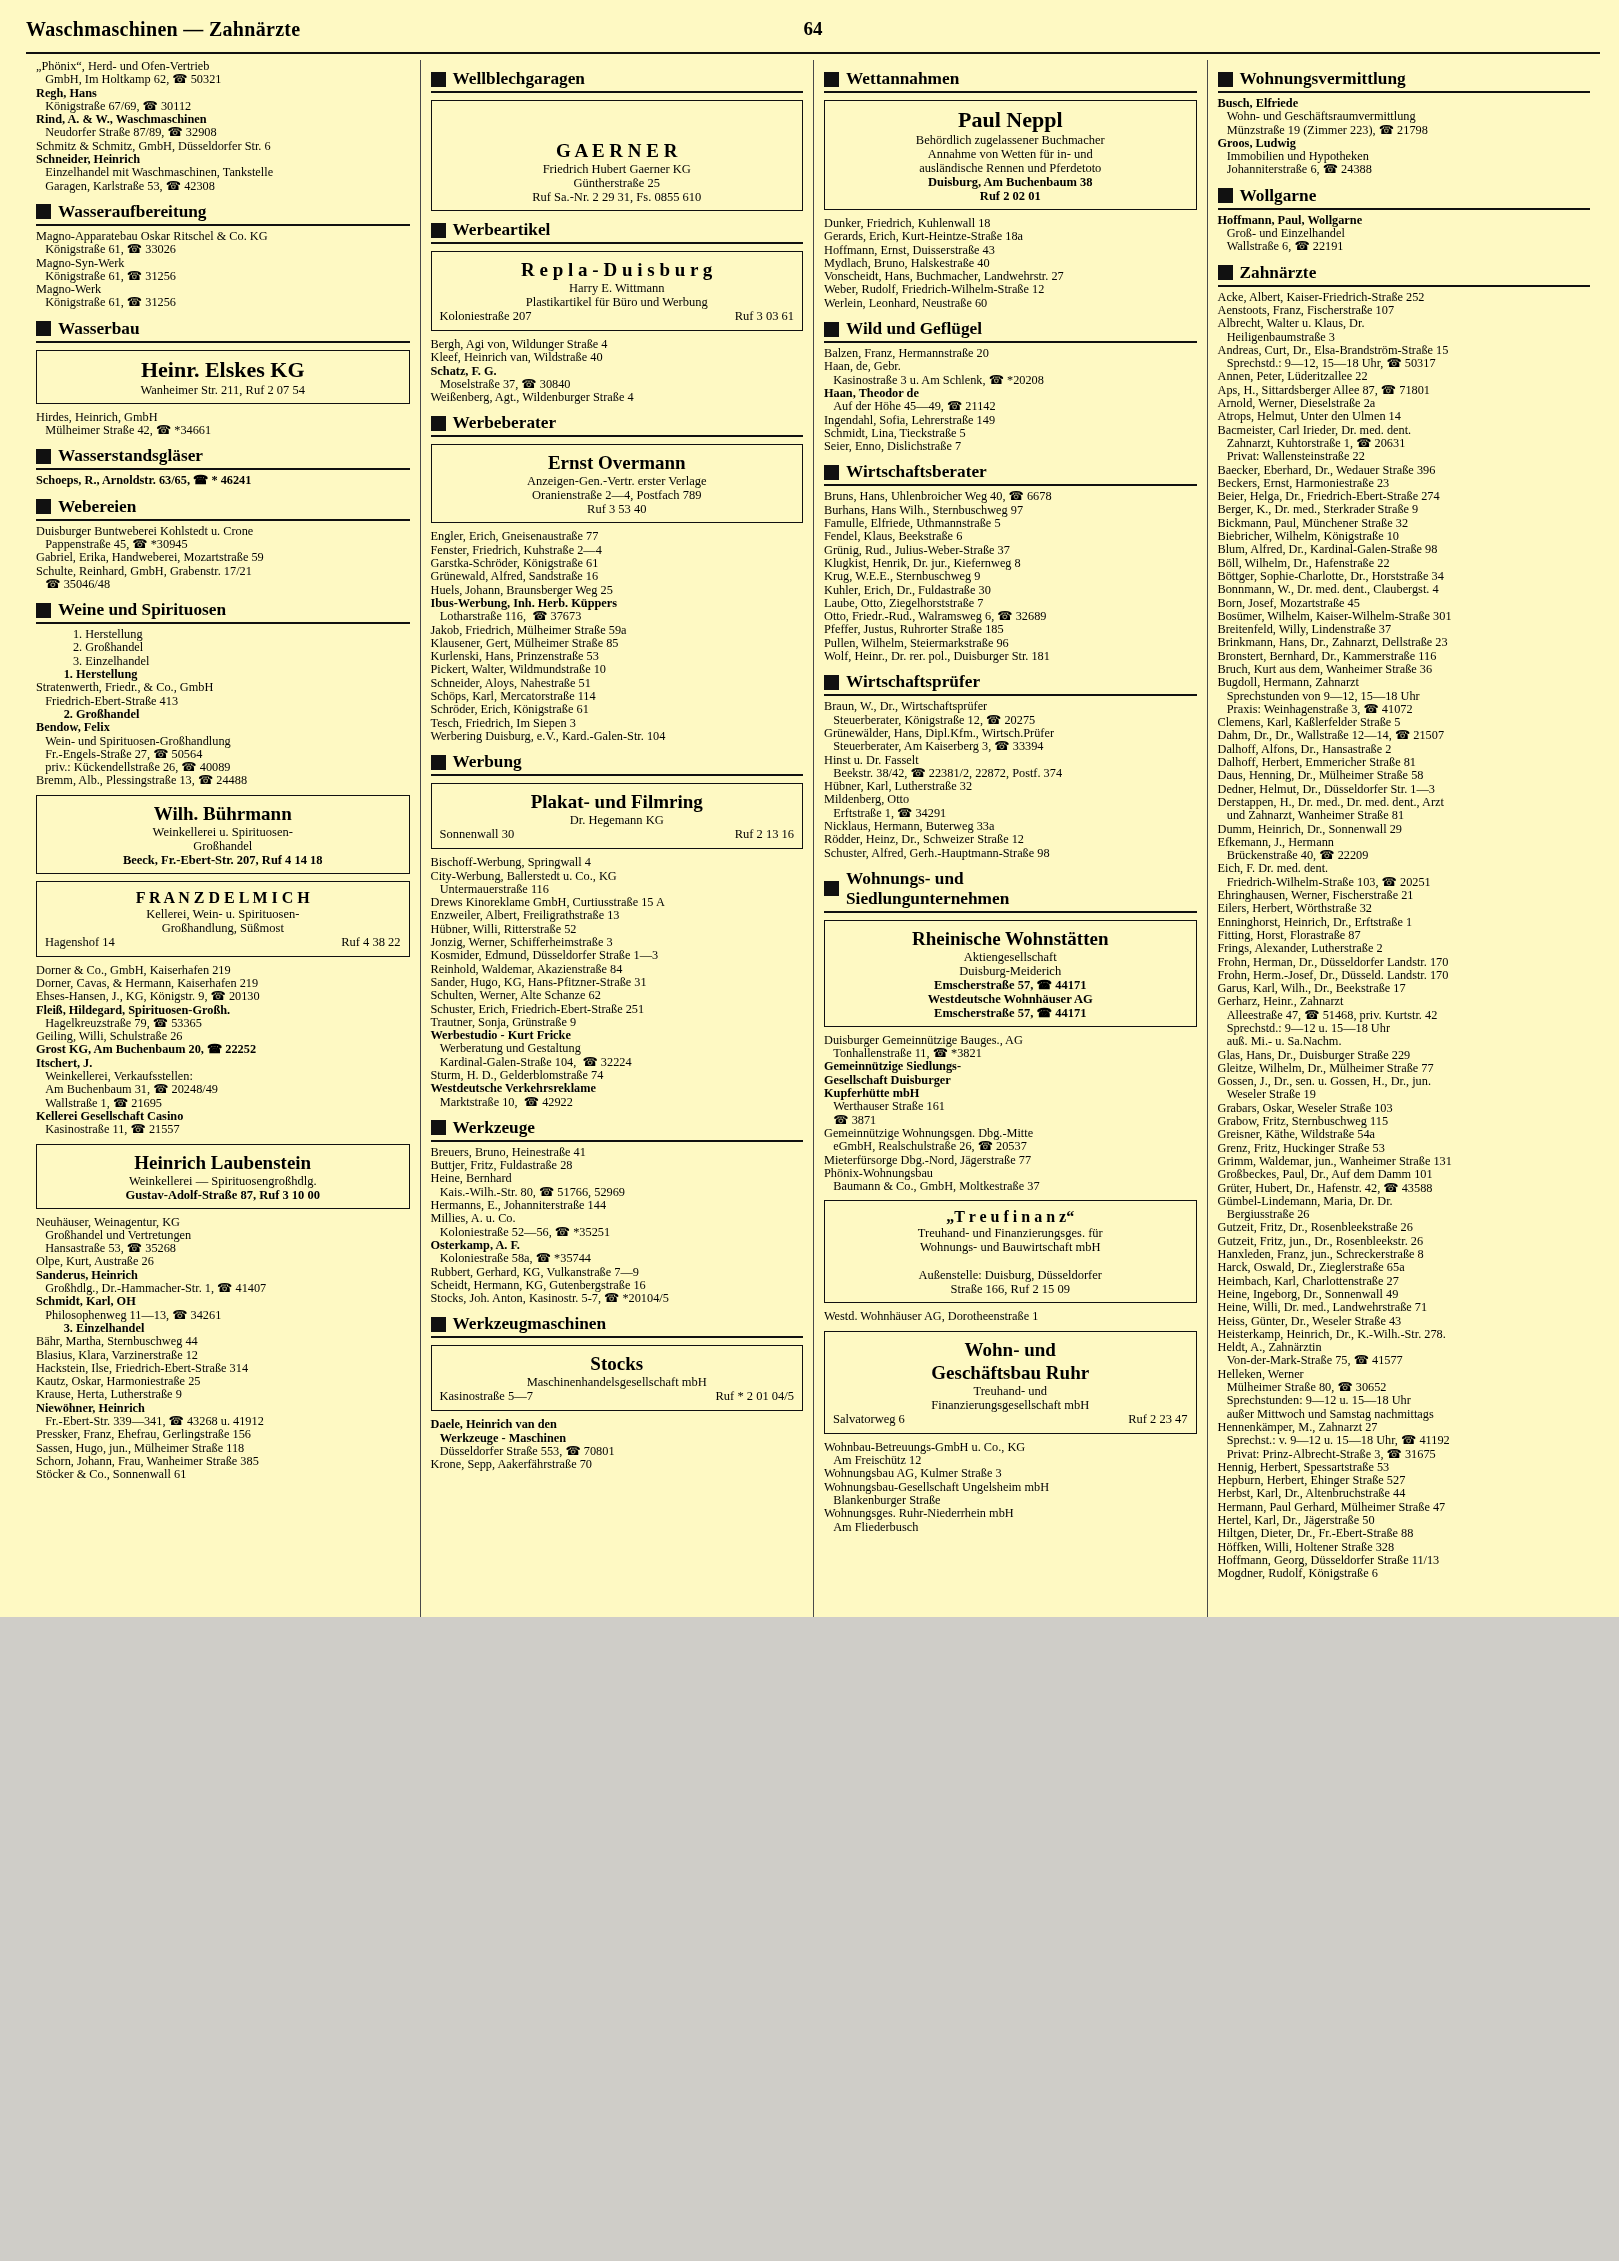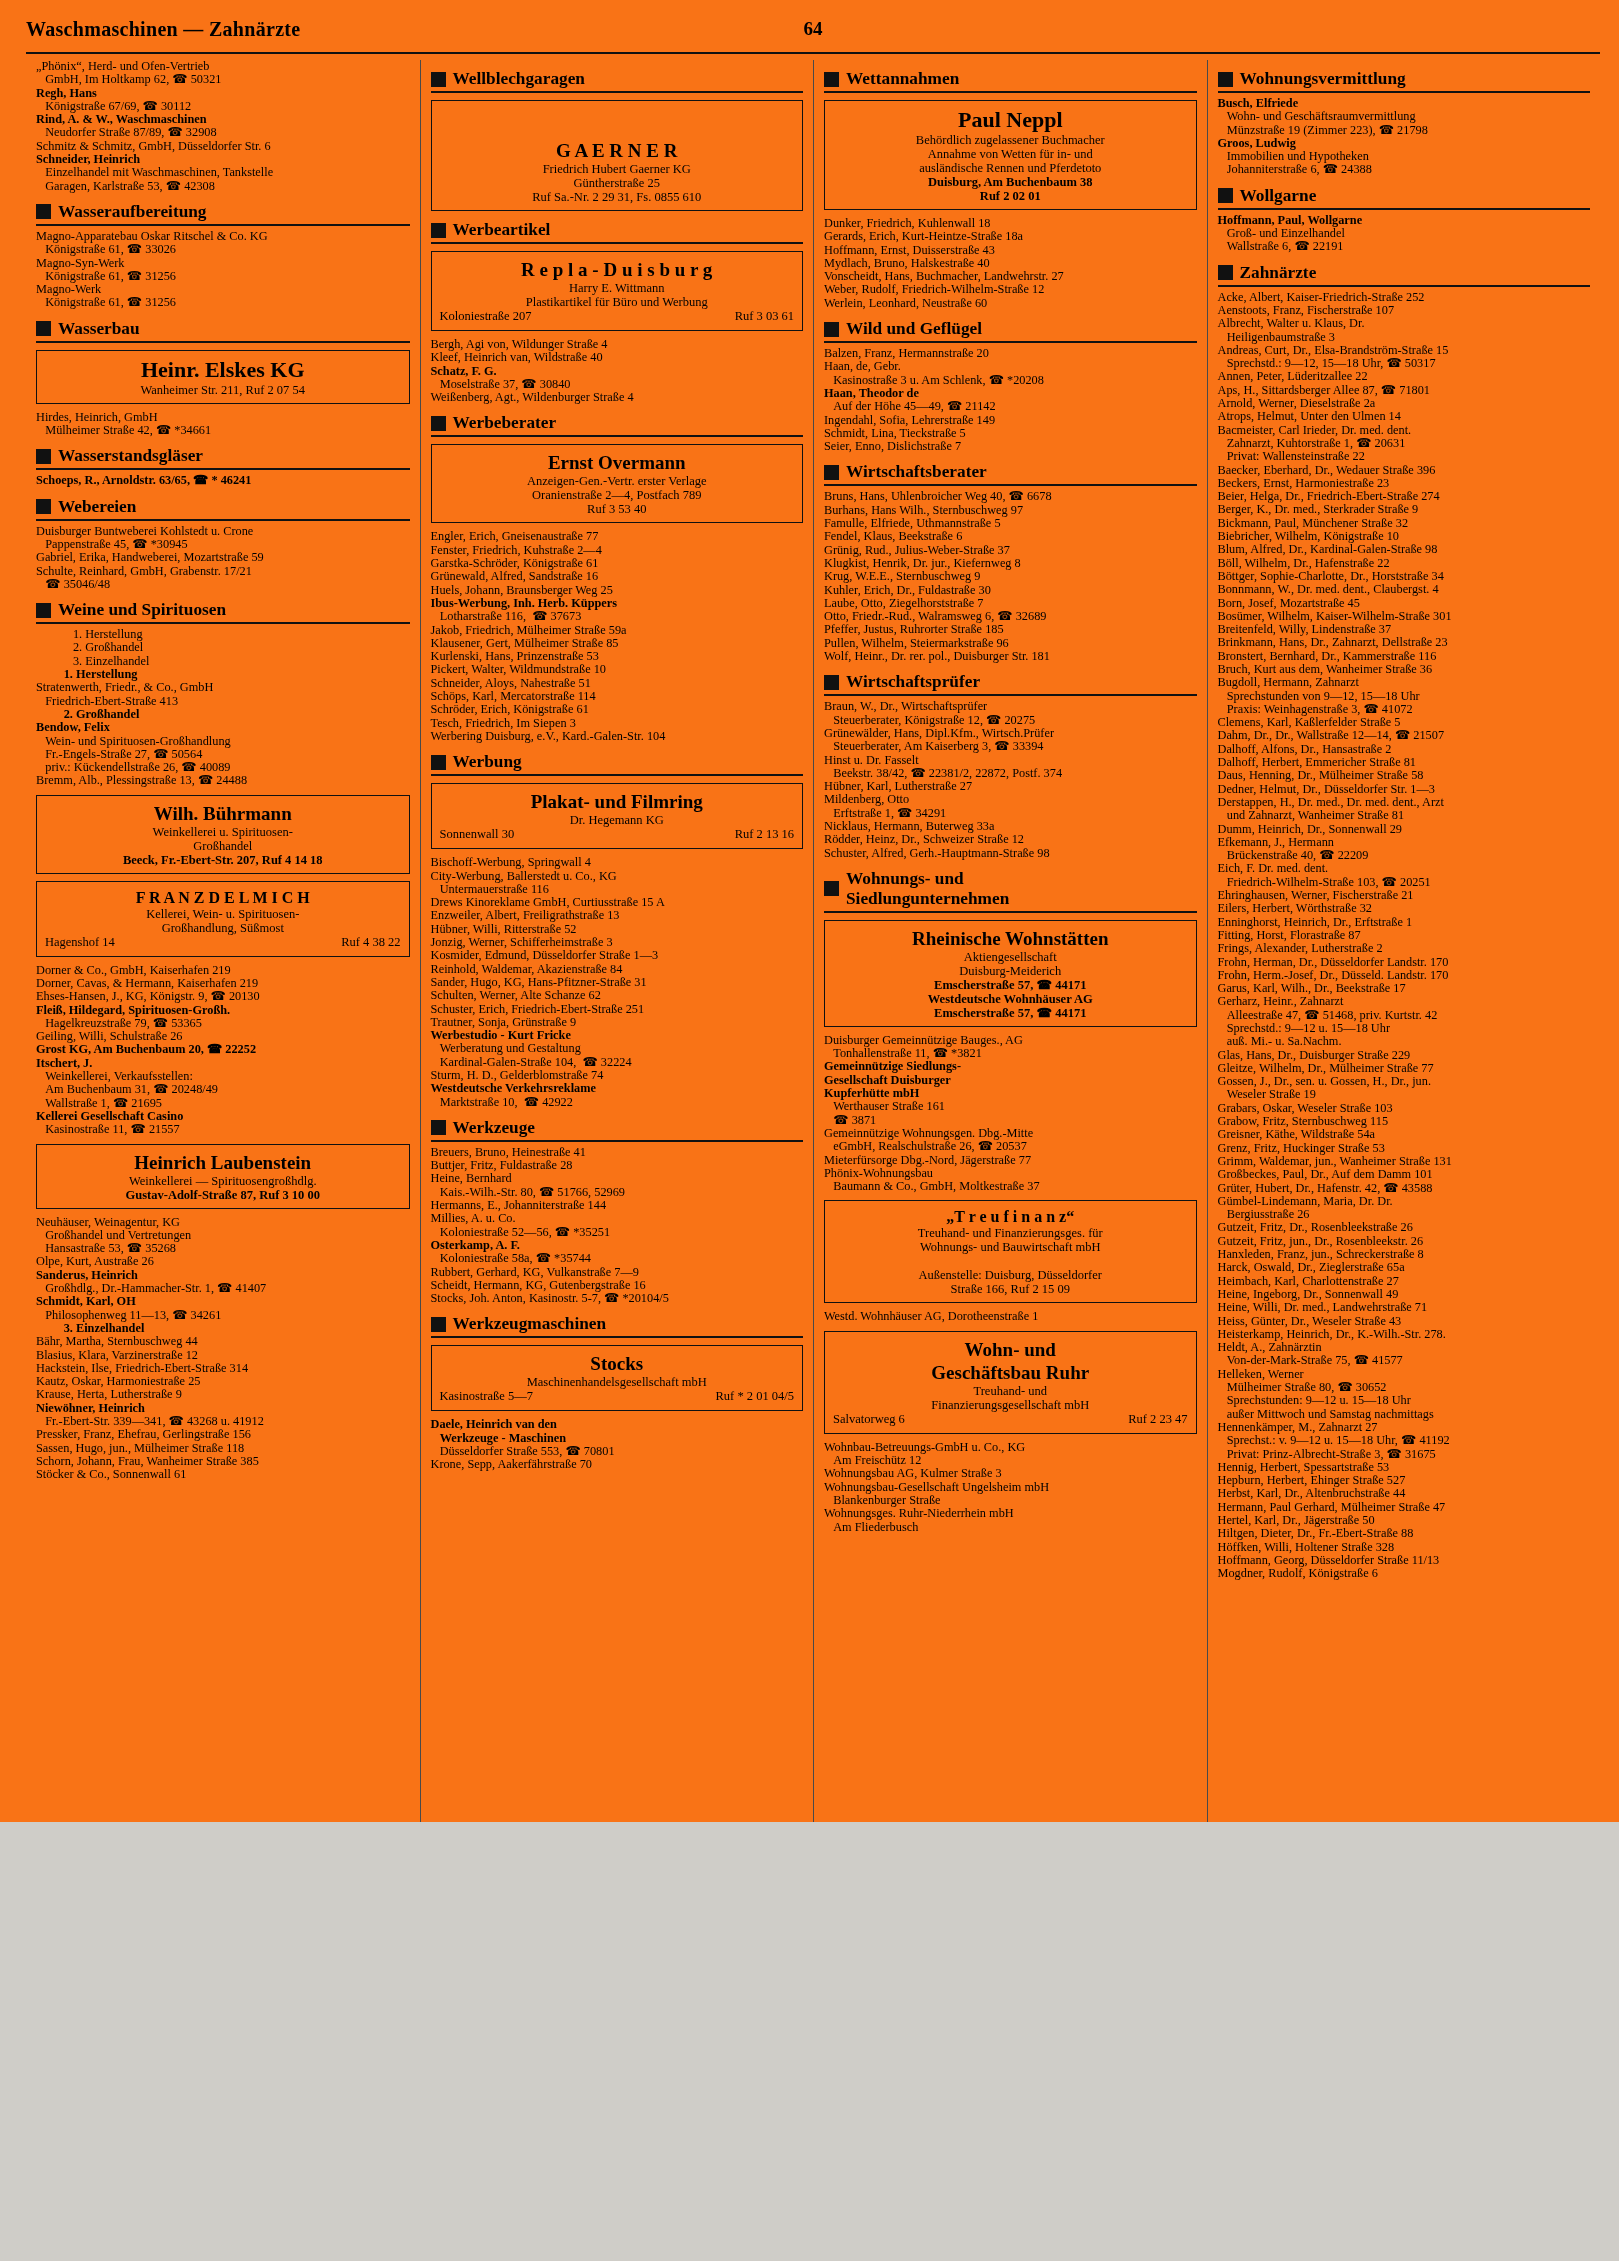--- a/index.html
+++ b/index.html
@@ -1,18 +1,18 @@
 <!DOCTYPE html>
 <html><head>
 <meta charset="utf-8">
 <style>
   html,body{margin:0;padding:0;background:#cfcdc8;}
   body{font-family:"Liberation Serif", serif;}
   .page{
-    width:1620px;height:1822px;position:relative;background:#f97316;
+    width:1620px;height:1617px;position:relative;background:#fef9c3;
     box-sizing:border-box;padding:18px 20px 10px 26px;
   }
   .hdr{display:flex;align-items:baseline;position:relative;height:30px;}
   .hdr .ttl{font-family:"Liberation Serif",serif;font-weight:bold;font-size:20px;letter-spacing:0.3px;}
   .hdr .pg{position:absolute;left:50%;transform:translateX(-50%);font-weight:bold;font-size:19px;}
   .rule{border-top:2px solid #111;margin-top:4px;}
   .cols{display:flex;gap:0;margin-top:6px;height:2158px;}
   .col{width:25%;box-sizing:border-box;padding:0 10px;position:relative;}
   .col + .col{border-left:1px solid #4a4a4a;}
   .ln{font-size:12.3px;line-height:13.3px;white-space:pre-wrap;}
@@ -372,21 +372,21 @@
             <span class="nm" style="white-space: pre-line;">Wirtschaftsprüfer</span>
           </div>
           <div class="secline"></div>
         </div>
         <div class="ln">Braun, W., Dr., Wirtschaftsprüfer</div>
         <div class="ln">   Steuerberater, Königstraße 12, ☎ 20275</div>
         <div class="ln">Grünewälder, Hans, Dipl.Kfm., Wirtsch.Prüfer</div>
         <div class="ln">   Steuerberater, Am Kaiserberg 3, ☎ 33394</div>
         <div class="ln">Hinst u. Dr. Fasselt</div>
         <div class="ln">   Beekstr. 38/42, ☎ 22381/2, 22872, Postf. 374</div>
-        <div class="ln">Hübner, Karl, Lutherstraße 27</div>
+        <div class="ln">Hübner, Karl, Lutherstraße 32</div>
         <div class="ln">Mildenberg, Otto</div>
         <div class="ln">   Erftstraße 1, ☎ 34291</div>
         <div class="ln">Nicklaus, Hermann, Buterweg 33a</div>
         <div class="ln">Rödder, Heinz, Dr., Schweizer Straße 12</div>
         <div class="ln">Schuster, Alfred, Gerh.-Hauptmann-Straße 98</div>
         <div>
           <div class="sec">
             <span class="sq"></span>
             <span class="nm" style="white-space: pre-line;">Wohnungs- und
 Siedlungunternehmen</span>

